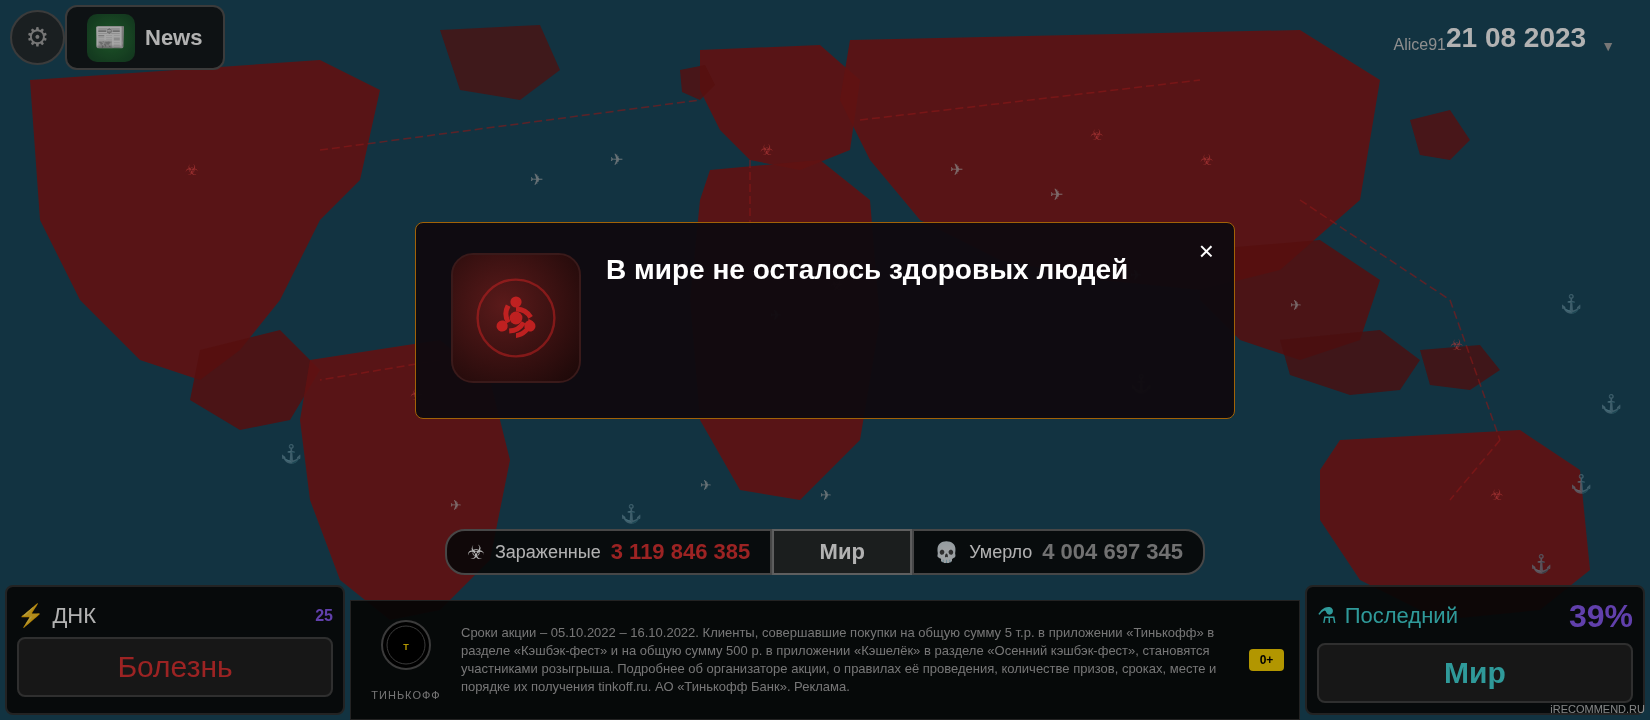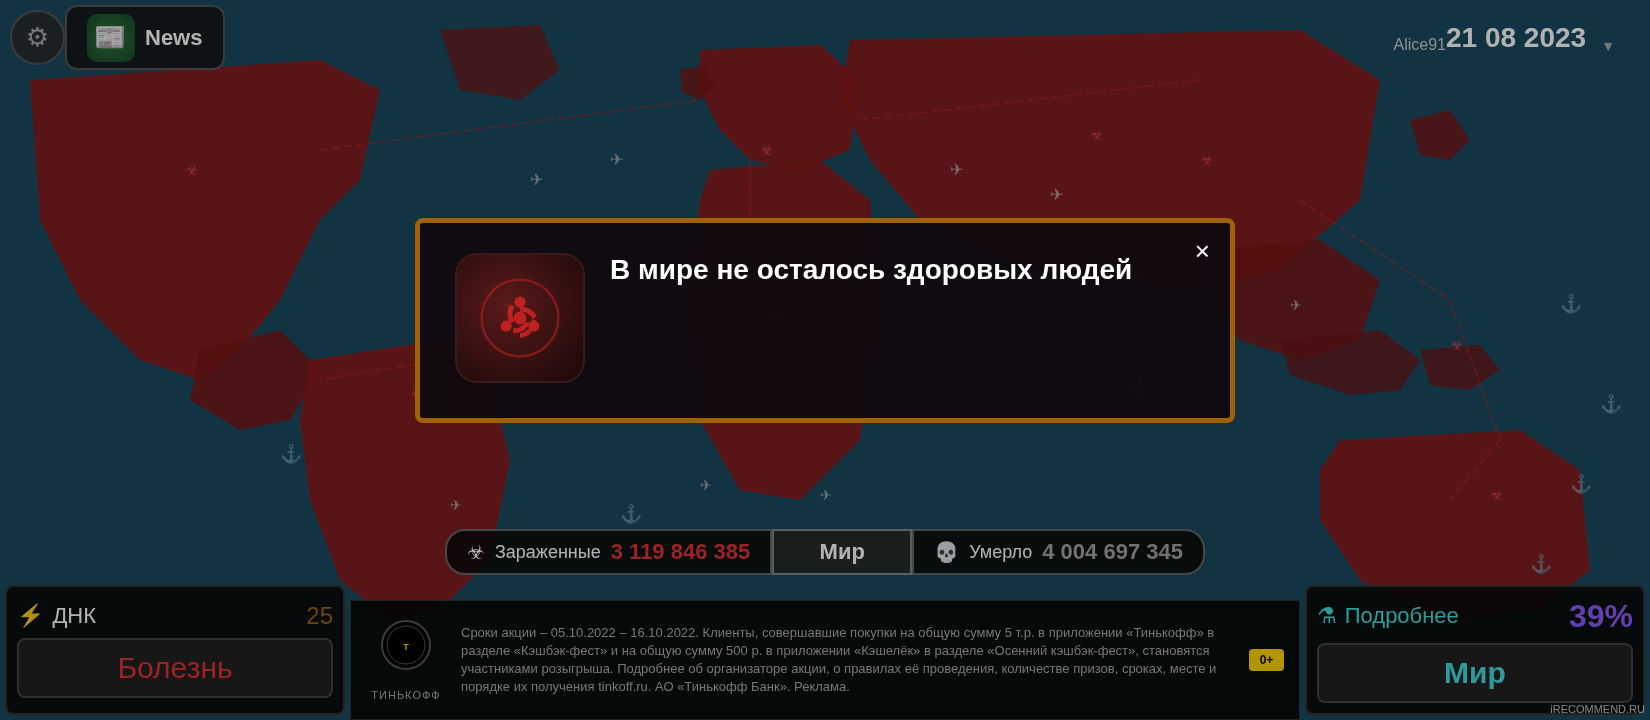--- a/index.html
+++ b/index.html
@@ -120,23 +120,23 @@
       color: #fff;
     }
 
     #dna-label {
       display: flex; align-items: center; gap: 8px;
       font-size: 22px;
       color: #fff;
     }
 
     #dna-count {
-      font-size: 24px;
-      color: #a16207;
-      font-weight: normal;
+      font-size: 16px;
+      color: #8b5cf6;
+      font-weight: bold;
     }
 
     #disease-btn {
       background: #222;
       border: 2px solid #444;
       border-radius: 8px;
       color: #e03333;
       font-size: 30px;
       font-weight: normal;
       width: 100%;
@@ -313,21 +313,21 @@
       background: rgba(0,0,0,0.3);
       z-index: 20;
       display: flex;
       align-items: center;
       justify-content: center;
       padding-bottom: 80px;
     }
 
     #modal {
       background: rgba(15,10,15,0.97);
-      border: 5px solid #a16207;
+      border: 1px solid #a16207;
       border-radius: 8px;
       width: 820px;
       padding: 30px 35px 35px 35px;
       position: relative;
       display: flex;
       gap: 25px;
       align-items: flex-start;
     }
 
     #modal-icon {
@@ -539,21 +539,21 @@
       <span id="tinkoff-name">ТИНЬКОФФ</span>
     </div>
     <div id="ad-text">Сроки акции – 05.10.2022 – 16.10.2022. Клиенты, совершавшие покупки на общую сумму 5 т.р. в приложении «Тинькофф» в разделе «Кэшбэк-фест» и на общую сумму 500 р. в приложении «Кэшелёк» в разделе «Осенний кэшбэк-фест», становятся участниками розыгрыша. Подробнее об организаторе акции, о правилах её проведения, количестве призов, сроках, месте и порядке их получения tinkoff.ru. АО «Тинькофф Банк». Реклама.</div>
     <div id="age-badge">0+</div>
   </div>
 
   <div id="medicine-panel">
     <div id="medicine-top">
       <div id="medicine-label">
         <span style="font-size:22px;">⚗</span>
-        <span>Подробнее</span>
+        <span>Последний</span>
       </div>
       <span id="medicine-pct">39%</span>
     </div>
     <button id="world-btn">Мир</button>
   </div>
 </div>
 
 <div id="watermark">iRECOMMEND.RU</div>
 
 </body></html>

